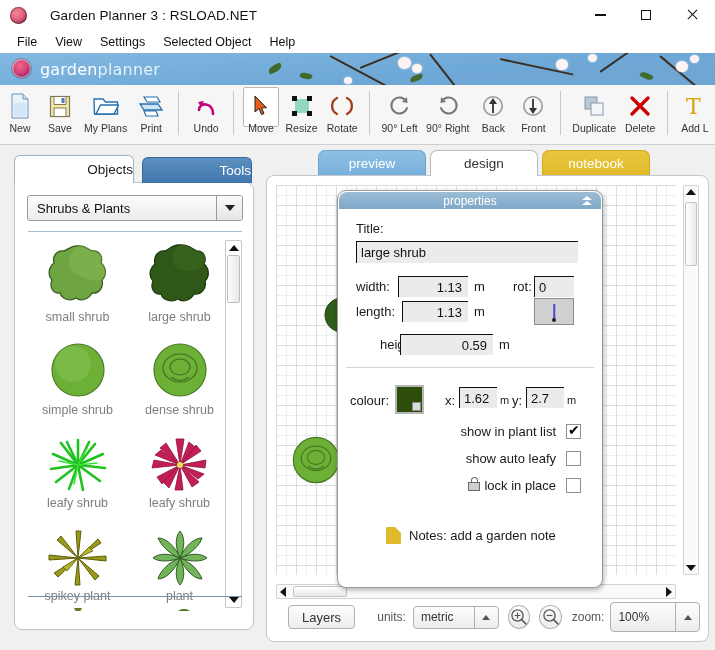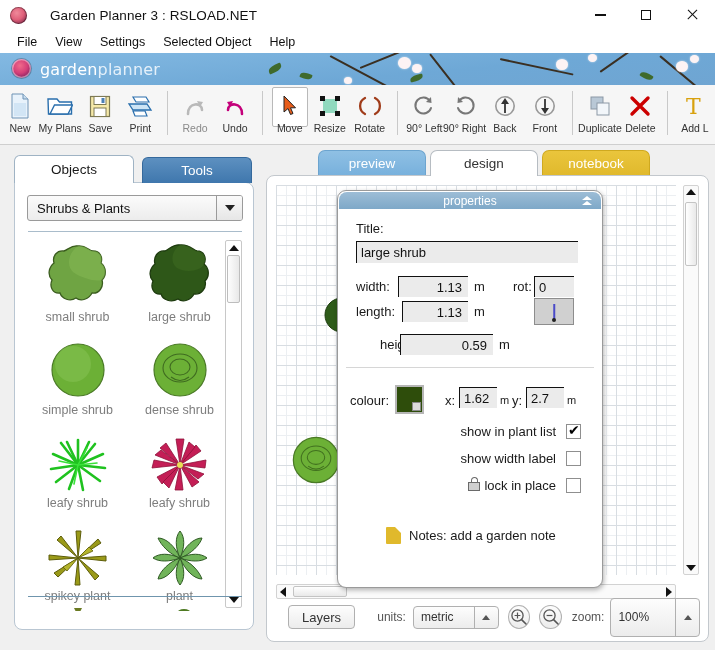--- a/index.html
+++ b/index.html
@@ -64,21 +64,21 @@
   .tool.sel{ }
   .tool.sel .selbox{ position:absolute; left:2px; top:2px; right:2px; bottom:15px;
     border:1px solid #b9b9b9; background:#ffffff; border-radius:2px; }
   .tool.sel .ico,.tool.sel .lbl{ position:relative; z-index:2;}
   .tsep{ width:1px; height:44px; background:#c9c9c9; margin:6px 7px 0 7px; }
 
   
   .leftwrap{ position:absolute; left:6px; top:155px; width:253px; height:483px; }
   .tabrow{ position:absolute; left:0; top:0; width:253px; height:28px; }
   .ptab{ position:absolute; top:2px; height:26px; border-radius:6px 6px 0 0;
-    display:flex; align-items:center; justify-content:center; font-size:13.5px;
+    display:flex; align-items:center; justify-content:flex-end; font-size:13.5px;
     border:1px solid #9fb3c4; border-bottom:none; }
   .ptab.objects{ left:8px; width:120px; background:#ffffff; color:#1a1a1a; z-index:3; height:28px; top:0;}
   .ptab.tools{ left:136px; width:110px; background:#4c82b6; color:#ffffff; z-index:2;
     background:linear-gradient(180deg,#5d90c0 0%,#3f77ad 100%); border-color:#35699c;}
   .panelbody{ position:absolute; left:8px; top:27px; width:240px; height:448px;
     background:#ffffff; border:1px solid #b9c6d2; border-radius:0 8px 8px 8px; }
   .combo{ position:absolute; left:12px; top:12px; width:216px; height:26px;
     background:linear-gradient(180deg,#fbfbfb,#ececec); border:1px solid #9a9a9a; border-radius:3px;
     display:flex; align-items:center; }
   .combo .ctxt{ font-size:13px; color:#111; padding-left:9px; }
@@ -141,21 +141,21 @@
     border-radius:4px; display:flex; align-items:center; justify-content:center; }
   .layers-btn{ width:72px; height:24px; font-size:13px; color:#333; margin-left:12px;}
   .units-lbl{ font-size:12px; color:#555; margin-left:22px;}
   .unitsel{ margin-left:7px; width:92px; height:23px; display:flex; align-items:center; }
   .unitsel .utxt{ font-size:12px; color:#333; padding-left:7px;}
   .unitsel .ubtn{ margin-left:auto; width:24px; height:100%; border-left:1px solid #b0b0b0;
     display:flex; align-items:center; justify-content:center;}
   .caret-u-sm{ width:0;height:0;border-left:4px solid transparent;border-right:4px solid transparent;border-bottom:5px solid #555;}
   .zoombtn{ width:24px; height:24px; border-radius:50%; margin-left:9px; }
   .zoom-lbl{ font-size:12px; color:#555; margin-left:10px;}
-  .zoomsel{ margin-left:6px; width:96px; height:39px; display:flex; align-items:center;}
+  .zoomsel{ margin-left:6px; width:96px; height:30px; display:flex; align-items:center;}
   .zoomsel .ztxt{ font-size:12px; color:#333; padding-left:7px;}
   .zoomsel .zbtn{ margin-left:auto; width:24px; height:100%; border-left:1px solid #b0b0b0;
     display:flex; align-items:center; justify-content:center;}
 
   
   .propdlg{ position:absolute; left:337px; top:190px; width:266px; height:398px;
     background:#ffffff; border:1px solid #9a9a9a; border-radius:9px;
     box-shadow:1px 2px 5px rgba(0,0,0,.3); z-index:40; }
   .prop-title{ position:absolute; left:1px; top:1px; width:262px; height:17px;
     background:linear-gradient(180deg,#9dbdd6 0%,#7ea8c8 100%); border-radius:8px 8px 0 0;
@@ -254,61 +254,52 @@
             <path d="M2 1 h11 l5 5 v19 h-16 z" fill="#e8f2fb" stroke="#6f93b5" stroke-width="1"></path>
             <path d="M13 1 v5 h5" fill="#c8ddee" stroke="#6f93b5" stroke-width="1"></path>
             <rect x="4" y="10" width="12" height="13" fill="#bcd8ef" opacity=".5"></rect>
           </svg>
       </div>
       <div class="lbl">New</div>
     </div>
 
     <div class="tool">
       <div class="ico">
-        <svg width="26" height="22" viewBox="0 0 26 22">
-            <path d="M1 4 h9 l2.5 3 h12 v12 h-23 z" fill="#ffffff" stroke="#2a6fad" stroke-width="1.4"></path>
-            <path d="M3 19 l4.5 -9 h18 l-4.5 9 z" fill="#ffffff" stroke="#2a6fad" stroke-width="1.4"></path>
-          </svg>
-      </div>
-      <div class="lbl">My Plans</div>
-    </div>
-
-    <div class="tool">
-      <div class="ico">
         <svg width="22" height="23" viewBox="0 0 22 23">
             <rect x="1.5" y="1.5" width="19" height="20" fill="#f6e9a8" stroke="#7e7a55" stroke-width="1.2"></rect>
             <rect x="5" y="1.5" width="12" height="8" fill="#ffffff" stroke="#7e7a55" stroke-width="1"></rect>
             <rect x="12.5" y="3" width="3" height="5" fill="#4a7fb5"></rect>
             <rect x="5" y="13" width="12" height="8.5" fill="#ffffff" stroke="#7e7a55" stroke-width="1"></rect>
           </svg>
       </div>
       <div class="lbl">Save</div>
     </div>
 
     <div class="tool">
       <div class="ico">
+        <svg width="26" height="22" viewBox="0 0 26 22">
+            <path d="M1 4 h9 l2.5 3 h12 v12 h-23 z" fill="#ffffff" stroke="#2a6fad" stroke-width="1.4"></path>
+            <path d="M3 19 l4.5 -9 h18 l-4.5 9 z" fill="#ffffff" stroke="#2a6fad" stroke-width="1.4"></path>
+          </svg>
+      </div>
+      <div class="lbl">My Plans</div>
+    </div>
+
+    <div class="tool">
+      <div class="ico">
         <svg width="26" height="23" viewBox="0 0 26 23">
             <path d="M6 2 h13 l3 5 h-13 z" fill="#ffffff" stroke="#2a6fad" stroke-width="1.2"></path>
             <path d="M2 9 h18 l4 6 h-18 z" fill="#cde4f5" stroke="#2a6fad" stroke-width="1.3"></path>
             <path d="M6 16 h12 l2 5 h-12 z" fill="#ffffff" stroke="#2a6fad" stroke-width="1.2"></path>
           </svg>
       </div>
       <div class="lbl">Print</div>
     </div>
     <div class="tsep"></div>
 
-    <div class="tool dim">
-      <div class="ico">
-        <svg width="24" height="24" viewBox="0 0 24 24">
-            <path d="M5 20 C5 8, 19 8, 19 16" fill="none" stroke="#b9b9b9" stroke-width="2.6" stroke-linecap="round"></path>
-            <path d="M14 7 l6 1 l-3 5 z" fill="#b9b9b9"></path>
-          </svg>
-      </div>
-      <div class="lbl">Redo</div>
-    </div>
 
     <div class="tool">
       <div class="ico">
         <svg width="24" height="24" viewBox="0 0 24 24">
             <path d="M19 20 C19 8, 5 8, 5 16" fill="none" stroke="#c4007a" stroke-width="2.6" stroke-linecap="round"></path>
             <path d="M10 7 l-6 1 l3 5 z" fill="#c4007a"></path>
           </svg>
       </div>
       <div class="lbl">Undo</div>
     </div>
@@ -745,21 +736,21 @@
       <div class="lblp" style="position:absolute;left:162px;top:185px;font-size:11px;">m</div>
       <div class="lblp" style="position:absolute;left:174px;top:184px;">y:</div>
       <div class="fld left" style="position:absolute;left:188px;top:178px;width:38px;height:21px;">
           <span>2.7</span>
         </div>
       <div class="lblp" style="position:absolute;left:229px;top:185px;font-size:11px;">m</div>
 
       <div class="lblp" style="position:absolute;right:46px;top:215px;white-space:nowrap;">show in plant list</div>
       <div class="cbx on" style="position:absolute;right:21px;top:215px;"></div>
 
-      <div class="lblp" style="position:absolute;right:46px;top:242px;white-space:nowrap;">show width label</div>
+      <div class="lblp" style="position:absolute;right:46px;top:242px;white-space:nowrap;">show auto leafy</div>
       <div class="cbx" style="position:absolute;right:21px;top:242px;"></div>
 
       <div class="lock-ico" style="position:absolute;right:122px;top:268px;">
           <span class="body"></span>
           <span class="shk"></span>
         </div>
       <div class="lblp" style="position:absolute;right:46px;top:269px;white-space:nowrap;">lock in place</div>
       <div class="cbx" style="position:absolute;right:21px;top:269px;"></div>
 
       <div style="position:absolute;left:48px;top:318px;display:flex;align-items:center;">

